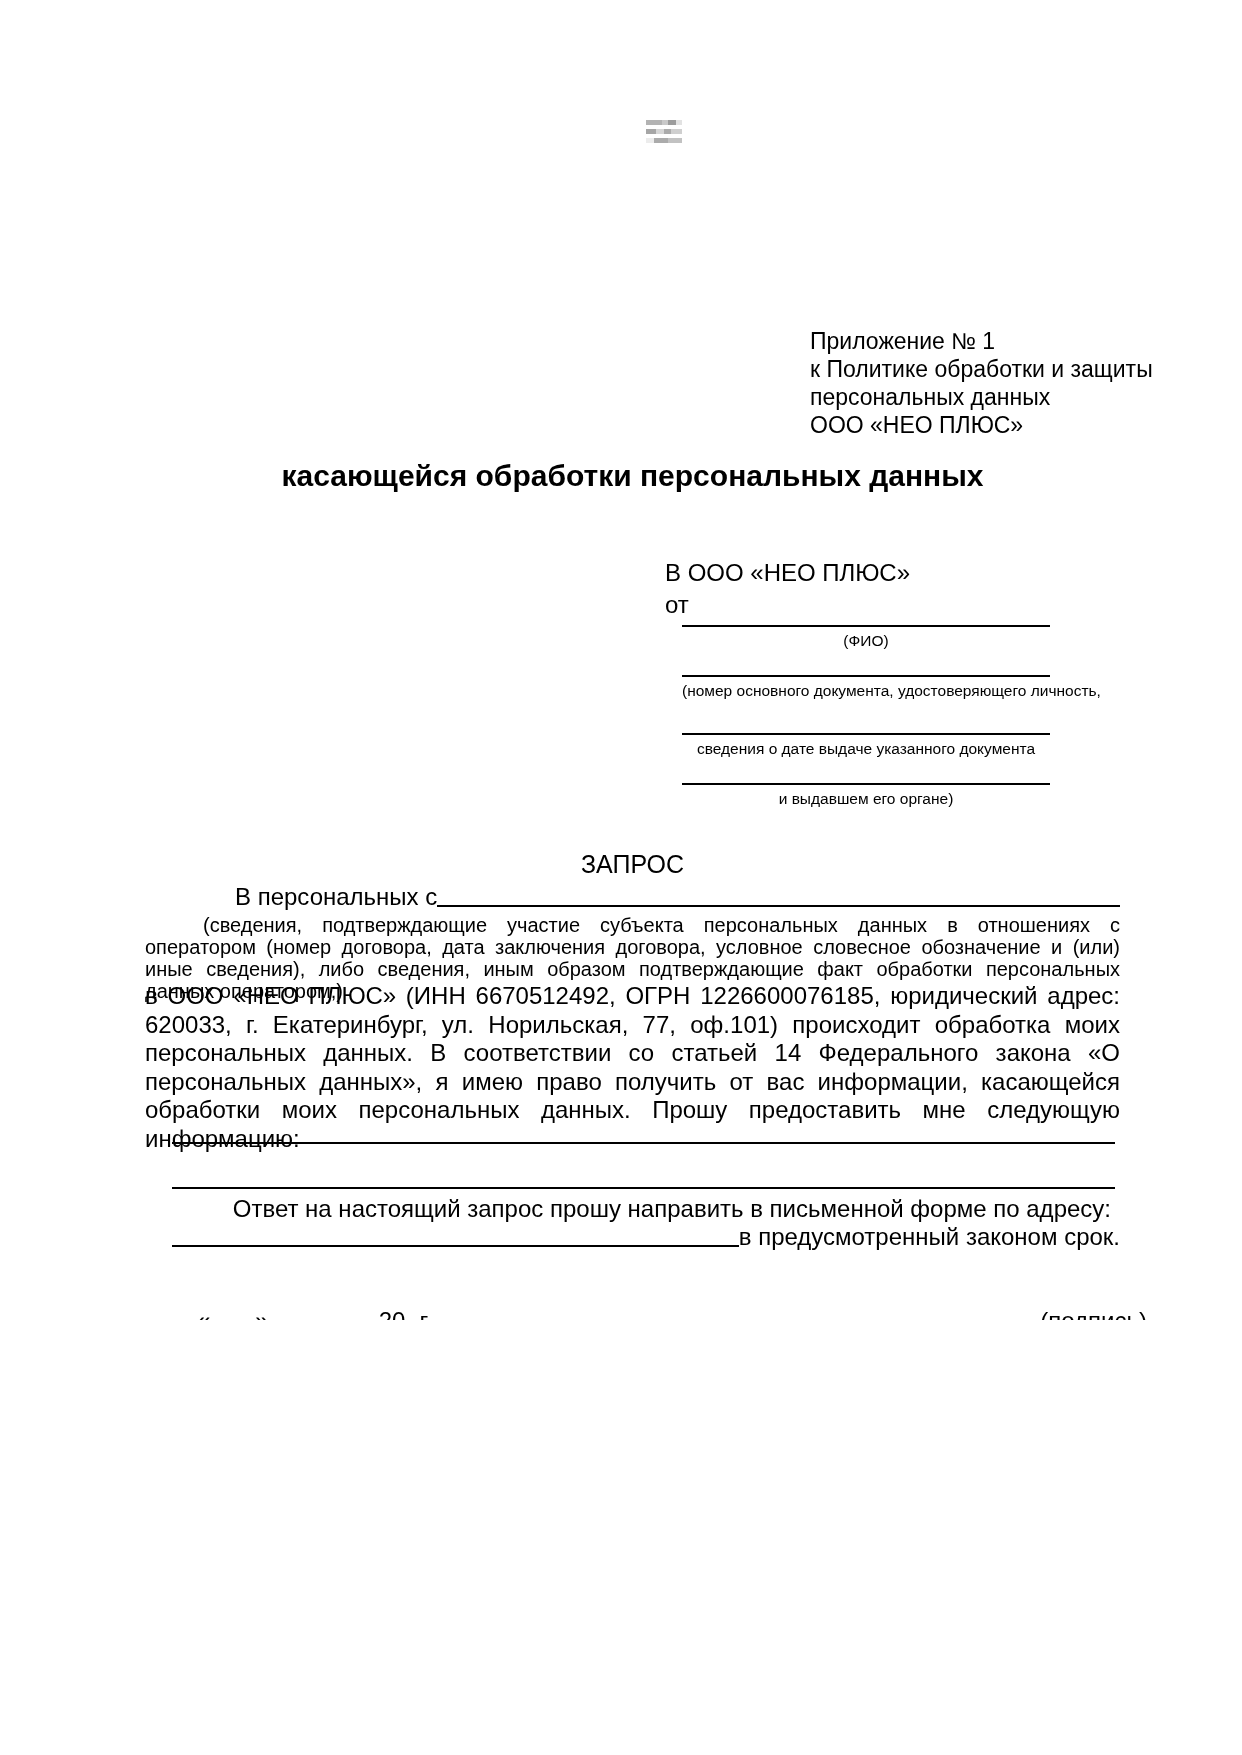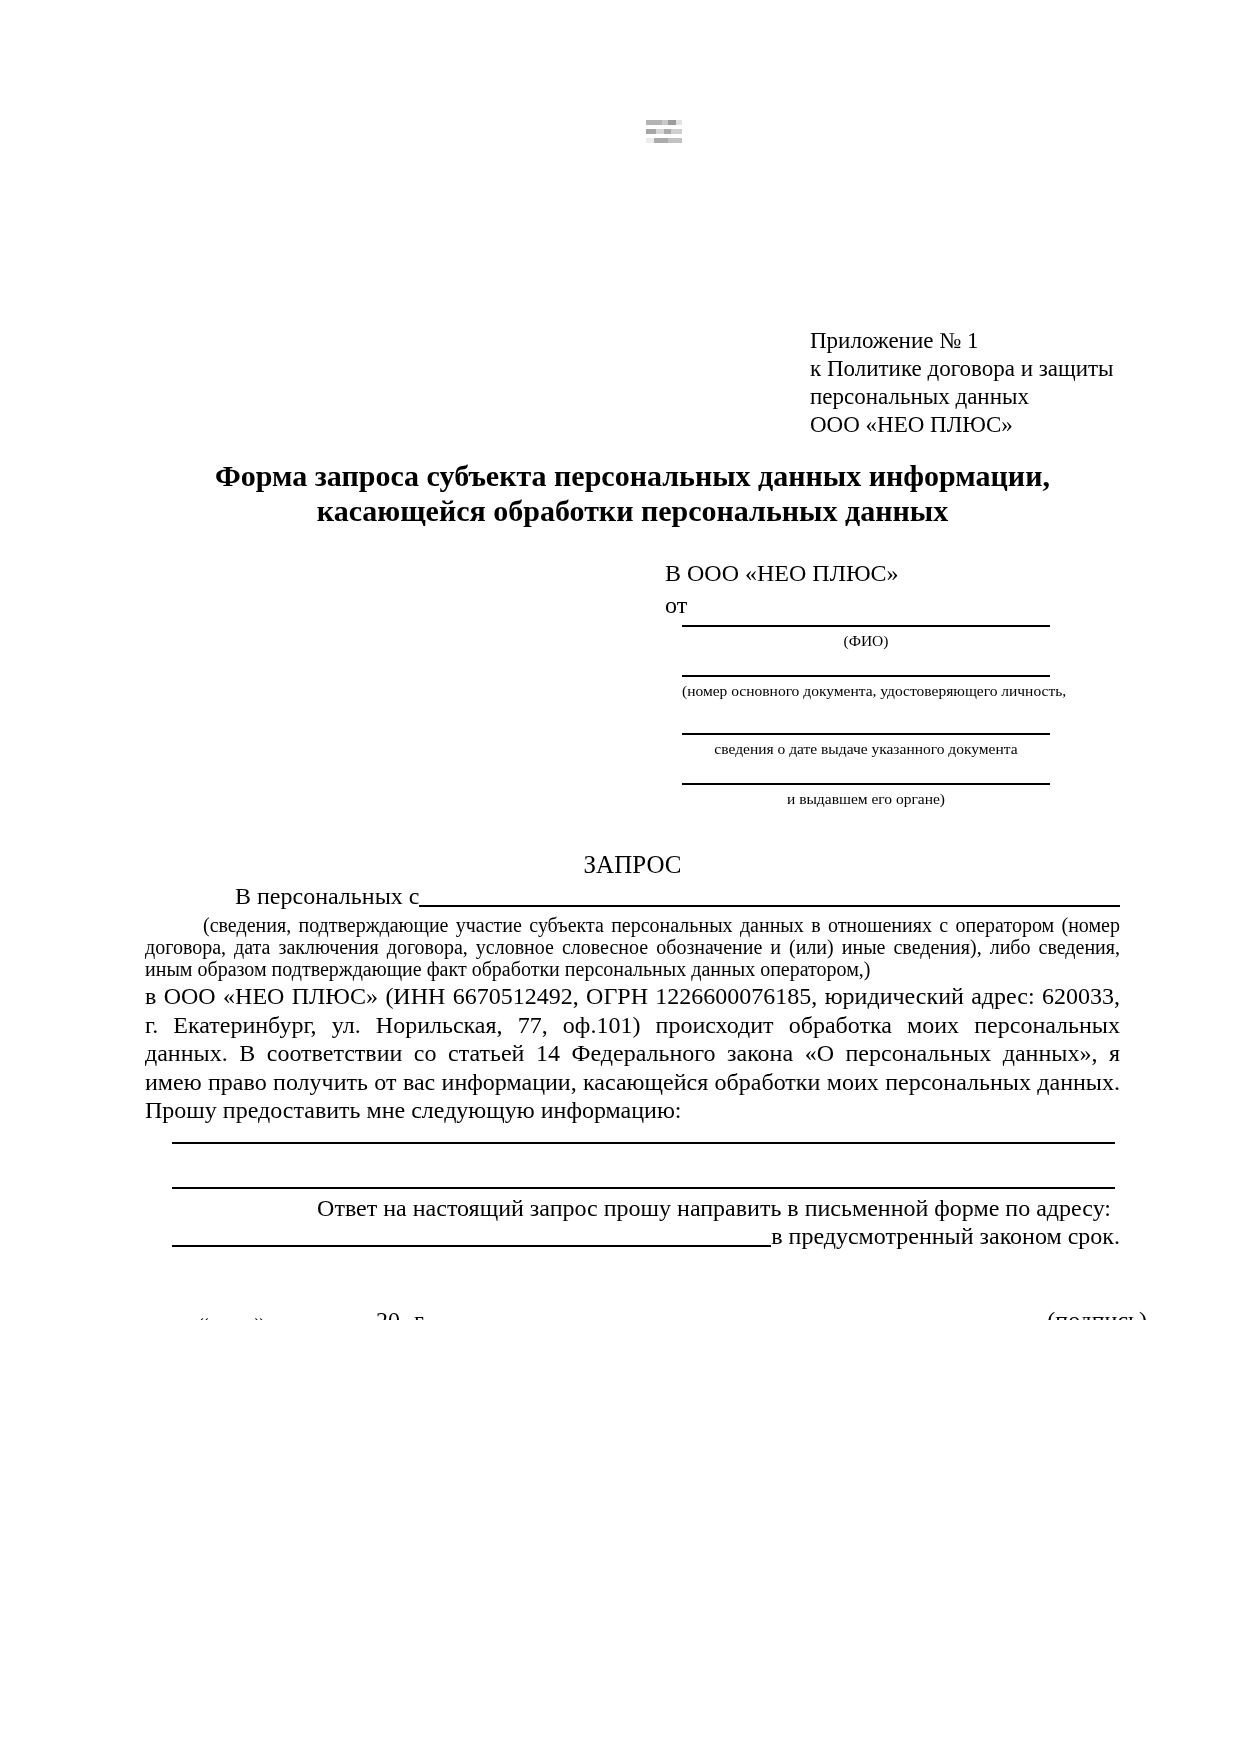--- a/index.html
+++ b/index.html
@@ -1,20 +1,20 @@
 <!DOCTYPE html>
 <html><head>
 <meta charset="utf-8">
 <style>
   html,body{margin:0;padding:0;background:#fff;}
   .page{
     position:relative;
     width:1242px;height:1320px;
     background:#ffffff;
-    font-family:Liberation Serif, serif;
+    font-family:Liberation Sans, sans-serif;
     color:#000;
     overflow:hidden;
   }
   
   .doc-icon{
     position:absolute;left:646px;top:120px;width:36px;height:24px;
     background:
       linear-gradient(90deg,#b3b3b3 0 45%,#c9c9c9 45% 62%,#9c9c9c 62% 82%,#e2e2e2 82% 100%) 0 0/100% 5px no-repeat,
       linear-gradient(90deg,#a6a6a6 0 28%,#d6d6d6 28% 50%,#ababab 50% 70%,#cfcfcf 70% 100%) 0 9px/100% 5px no-repeat,
       linear-gradient(90deg,#ececec 0 22%,#ababab 22% 60%,#c2c2c2 60% 100%) 0 18px/100% 5px no-repeat;
@@ -62,27 +62,26 @@
 </style>
 </head>
 <body>
 
 <div class="page">
 
   <div class="doc-icon"></div>
 
   <div class="appendix">
     <div>Приложение № 1</div>
-    <div>к Политике договора и защиты</div>
+    <div>к Политике обработки и защиты</div>
     <div>персональных данных</div>
     <div>ООО «НЕО ПЛЮС»</div>
   </div>
 
   <div class="title">
-    <div>Форма запроса субъекта персональных данных информации,</div>
     <div>касающейся обработки персональных данных</div>
   </div>
 
   <div class="addr-to">В ООО «НЕО ПЛЮС»</div>
   <div class="addr-from">от</div>
 
   <div class="f-line" style="top:625px;"></div>
   <div class="f-cap" style="top:631px;">(ФИО)</div>
 
   <div class="f-line" style="top:675px;"></div>

